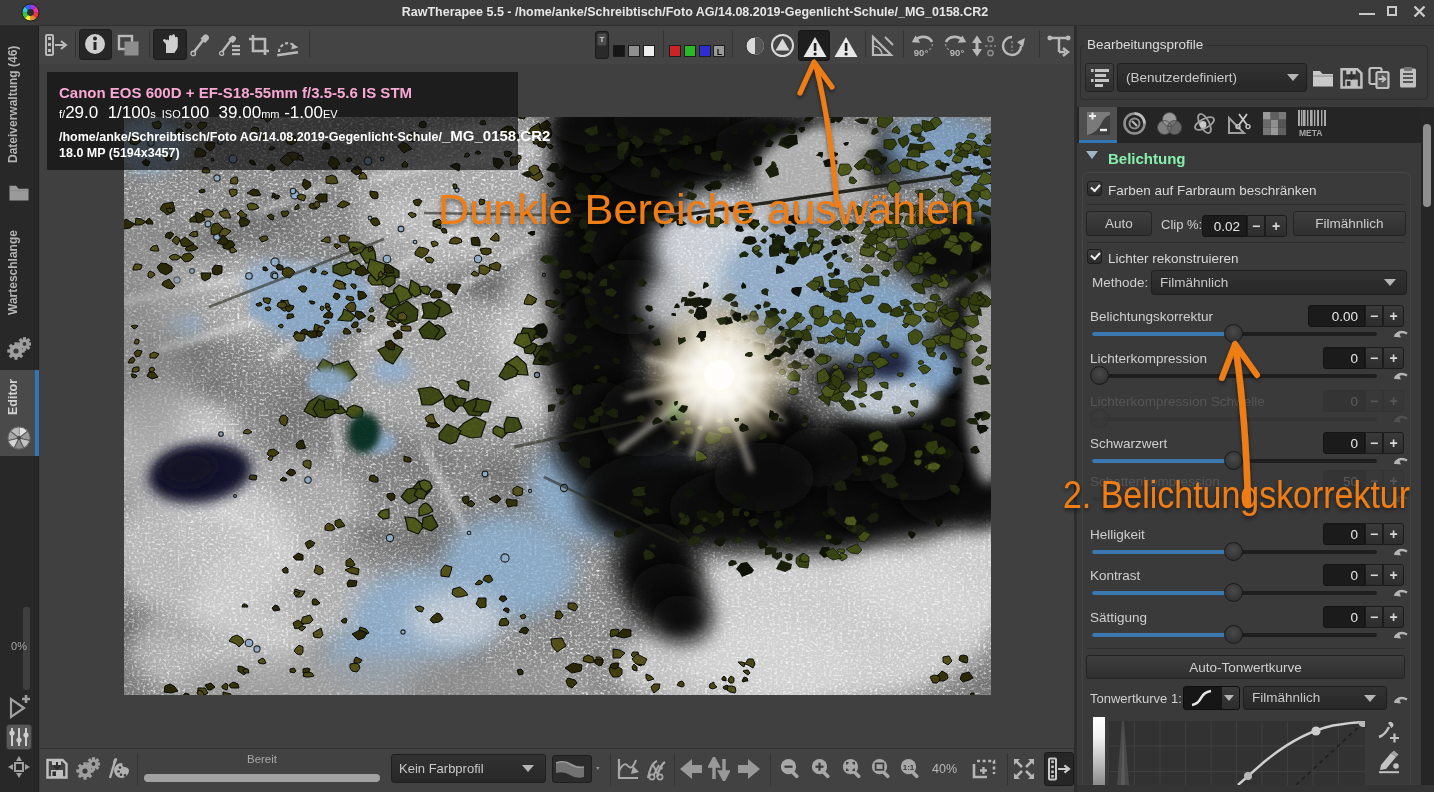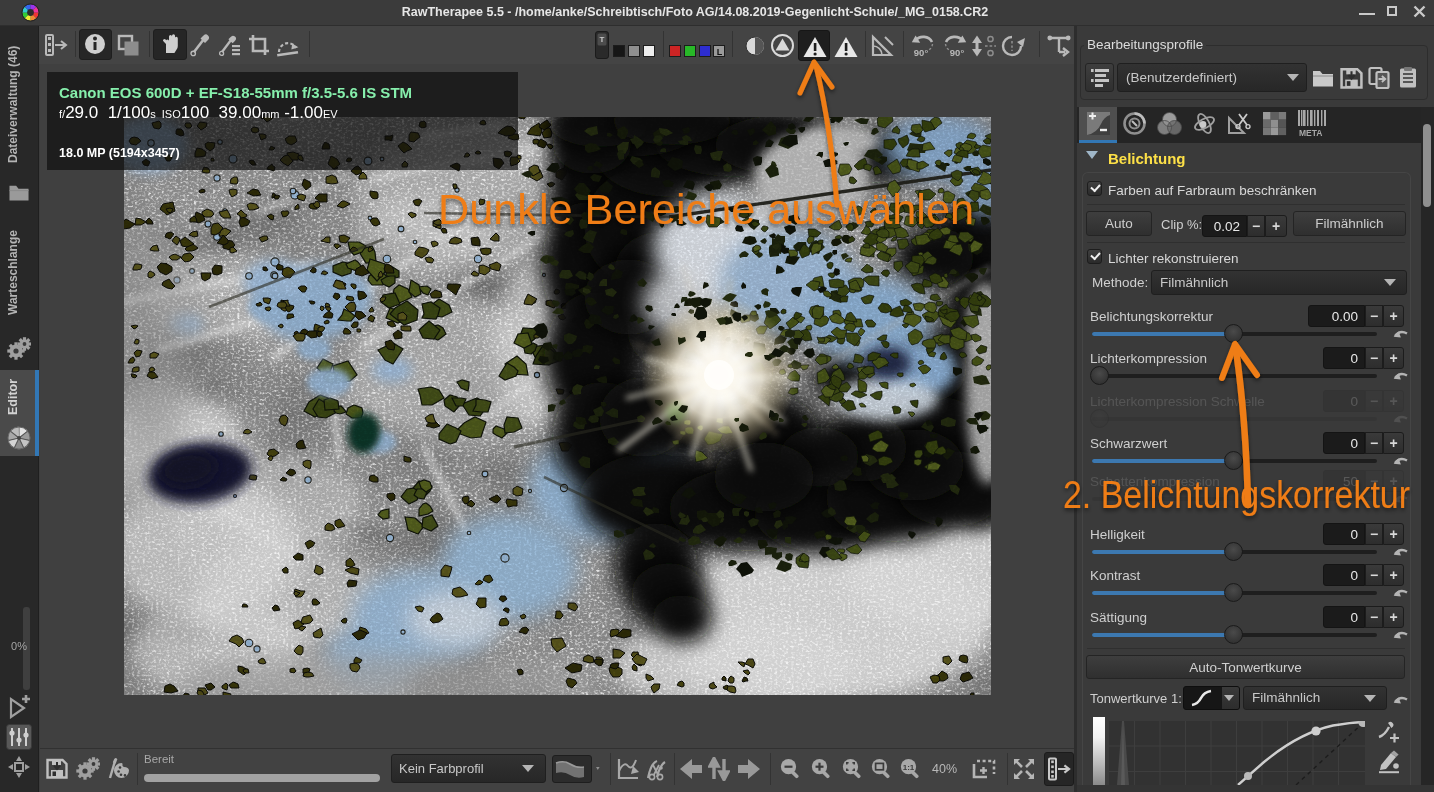--- a/index.html
+++ b/index.html
@@ -1580,22 +1580,23 @@
       <polygon points="558,288 564,289 563,293 560,296 557,295 554,293" fill="#151a0a"></polygon>
       <polygon points="546,305 547,308 543,308 541,306 543,304" fill="#242c10"></polygon>
       <polygon points="538,284 539,287 536,289 534,288 531,286 531,283 536,283" fill="#151a0a"></polygon>
       <polygon points="551,289 550,287 550,285 552,284 554,284 554,286 553,288" fill="#1d240e"></polygon>
       <polygon points="551,298 552,301 554,303 548,304 546,302 547,300" fill="#10140a"></polygon>
       <path d="M390 330 L520 302" stroke="#2a2a20" stroke-width="3" opacity="0.6"></path>
       <path d="M420 360 L555 425" stroke="#2a2a20" stroke-width="2.6" opacity="0.6"></path>
       <path d="M85 190 L260 122" stroke="#2a2a20" stroke-width="2.6" opacity="0.6"></path>
     </svg>
     <div class="abs" style="left:47px;top:72px;width:471px;height:98px;background:rgba(10,10,10,0.66)"></div>
-    <div class="abs" style="left:59px;top:84px;color:#86efac;font-size:15px;font-weight:bold">Canon EOS 600D + EF-S18-55mm f/3.5-5.6 IS STM</div>
+    <div class="abs" style="left:59px;top:84px;color:#f9a8d4;font-size:15px;font-weight:bold">Canon EOS 600D + EF-S18-55mm f/3.5-5.6 IS STM</div>
     <div class="abs" style="left:59px;top:103px;color:#fff;font-weight:normal;font-size:17px"><span style="font-size:11px">f/</span>29.0&nbsp; 1/100<span style="font-size:11px">s</span><span style="font-size:11px"> &nbsp;ISO</span>100&nbsp; 39.00<span style="font-size:11px">mm</span>&nbsp;-1.00<span style="font-size:11px">EV</span></div>
+    <div class="abs" style="left:59px;top:127px;color:#fff;font-size:12.5px;font-weight:bold">/home/anke/Schreibtisch/Foto AG/14.08.2019-Gegenlicht-Schule/<span style="font-size:15px">_MG_0158.CR2</span></div>
     <div class="abs" style="left:59px;top:146px;color:#fff;font-size:12.5px;font-weight:bold">18.0 MP (5194x3457)</div>
     <div class="abs" style="left:40px;top:748px;width:1034px;height:44px;background:#424242;border-top:1px solid #313131"></div>
     <svg style="position:absolute;left:46px;top:757px" width="22" height="22" viewBox="0 0 22 22">
       <path d="M1.5 3 h15 l4 4 v13.5 h-19 z" fill="none" stroke="#c0c0c0" stroke-width="2.4"></path>
       <rect x="5" y="13" width="12" height="7.5" fill="#c0c0c0"></rect>
       <rect x="6.5" y="14.5" width="3.5" height="4.5" fill="#2e2e2e"></rect>
       <rect x="6" y="3" width="9" height="5" fill="#c0c0c0"></rect>
       <path d="M11 5 v6 M8 8.6 L11 12 L14 8.6" stroke="#2e2e2e" stroke-width="2" fill="none"></path>
     </svg>
     <svg style="position:absolute;left:76px;top:757px" width="24" height="24" viewBox="0 0 24 24">
@@ -1623,21 +1624,21 @@
     <svg style="position:absolute;left:107px;top:757px" width="24" height="24" viewBox="0 0 24 24">
       <path d="M3 21 L8 4" stroke="#b0b0b0" stroke-width="2.4"></path>
       <path d="M7.2 2 q2 -2 3 .4 l-1.4 4 -3 -1z" fill="#b0b0b0"></path>
       <path d="M22 13.5 a7.5 7.5 0 1 1 -7.5 -7.5 q1.4 0 1 1.6 q-.6 2 1.4 2.4 q4.9.3 5.1 3.5z" fill="#b0b0b0"></path>
       <circle cx="13" cy="10.5" r="1.3" fill="#3a3a3a"></circle>
       <circle cx="11.6" cy="14.5" r="1.3" fill="#3a3a3a"></circle>
       <circle cx="14" cy="17.8" r="1.3" fill="#3a3a3a"></circle>
       <circle cx="18" cy="18.4" r="1.3" fill="#3a3a3a"></circle>
     </svg>
     <div class="abs" style="left:137px;top:753px;width:1px;height:32px;background:#333"></div>
-    <div class="abs" style="left:144px;top:753px;width:236px;text-align:left;color:#a8a8a8;font-size:11.5px">Bereit</div>
+    <div class="abs" style="left:144px;top:753px;width:236px;text-align:center;color:#a8a8a8;font-size:11.5px">Bereit</div>
     <div class="abs" style="left:144px;top:774px;width:236px;height:8px;background:#a2a2a2;border-radius:4px"></div>
     <div class="abs combo" style="left:391px;top:754px;width:155px;height:29px"></div>
     <div class="abs" style="left:399px;top:761px;color:#c8c8c8;font-size:13px">Kein Farbprofil</div>
     <div class="carr" style="left:522px;top:765px"></div>
     <svg style="position:absolute;left:552px;top:755px" width="50" height="28" viewBox="0 0 50 28">
       <rect x="0.5" y="0.5" width="39" height="27" rx="2.5" fill="#2c2c2c" stroke="#1e1e1e"></rect>
       <path d="M4 8 q8 -3 14 1 q6 4 14 3 v10 q-8 2 -14 -2 q-6 -4 -14 -2 z" fill="#7f7f7f" opacity="0.85"></path>
       <path d="M4 8 q8 -3 14 1 q6 4 14 3" fill="none" stroke="#9a9a9a" stroke-width="1.6"></path>
       <path d="M44 12 l3.6 0 -1.8 3 z" fill="#8f8f8f"></path>
     </svg>
@@ -1809,21 +1810,21 @@
         <rect x="9" y="0" width="1.4" height="16" fill="#a8a8a8"></rect>
         <rect x="12" y="0" width="2.6" height="16" fill="#a8a8a8"></rect>
         <rect x="16" y="0" width="1.4" height="16" fill="#a8a8a8"></rect>
         <rect x="19" y="0" width="2" height="16" fill="#a8a8a8"></rect>
         <rect x="23" y="0" width="1.4" height="16" fill="#a8a8a8"></rect>
         <rect x="26" y="0" width="2" height="16" fill="#a8a8a8"></rect>
         <text x="1" y="26" font-size="8.5" font-weight="bold" fill="#a8a8a8" font-family="Liberation Sans">META</text>
       </g>
     </svg>
     <div class="abs" style="left:1086px;top:151px;width:0;height:0;border-left:6.5px solid transparent;border-right:6.5px solid transparent;border-top:8px solid #9fb6c8"></div>
-    <div class="abs" style="left:1108px;top:150px;color:#fde047;font-size:15px;font-weight:bold">Belichtung</div>
+    <div class="abs" style="left:1108px;top:150px;color:#86efac;font-size:15px;font-weight:bold">Belichtung</div>
     <div class="abs" style="left:1082px;top:172px;width:329px;height:613px;border:1px solid #454545;border-bottom:none;border-radius:6px 6px 0 0"></div>
     <div class="ckb" style="left:1087px;top:181px"></div>
     <div class="lbl" style="left:1108px;top:183px;color:#d8d8d8">Farben auf Farbraum beschränken</div>
     <div class="abs" style="left:1087px;top:204px;width:318px;height:1px;background:#2f2f2f"></div>
     <div class="abs btn" style="left:1086px;top:211px;width:66px;height:25px;text-align:center;font-size:13.5px;line-height:24px">Auto</div>
     <div class="lbl" style="left:1161px;top:217px;font-size:13px">Clip %:</div>
     <div class="spin" style="left:1202px;top:215px;width:45px;padding-right:6px;line-height:21px">0.02</div>
     <div class="spinbtn" style="left:1247px;top:215px;border-radius:0">−</div>
     <div class="spinbtn" style="left:1265px;top:215px;width:22px;border-radius:0 3px 3px 0">+</div>
     <div class="abs btn" style="left:1293px;top:211px;width:113px;height:25px;text-align:center;font-size:13.5px;line-height:24px">Filmähnlich</div>

